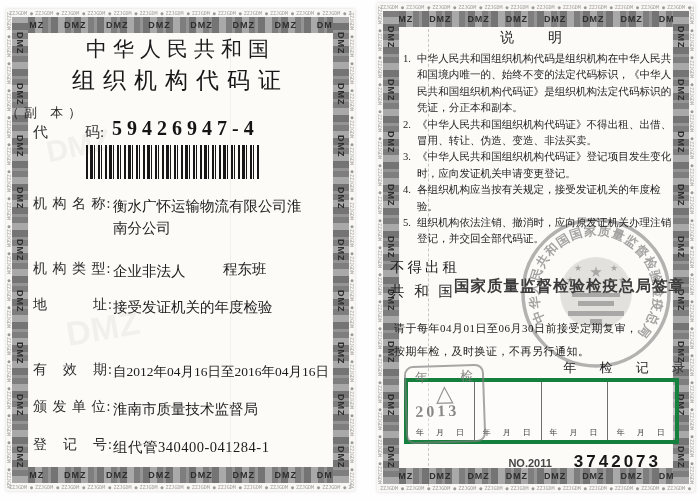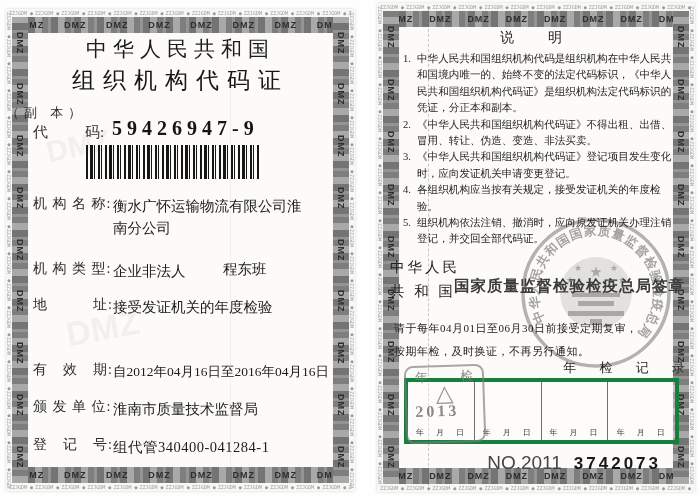--- a/index.html
+++ b/index.html
@@ -83,21 +83,21 @@
   .acell:last-child{border-right:none;}
   .acell .foot{position:absolute;bottom:2px;left:4px;right:4px;text-align:center;
                font-size:8px;color:#3d3d3d;letter-spacing:2px;white-space:nowrap;}
   .stamp{position:absolute;left:28px;top:362px;width:76px;height:74px;z-index:7;
          border:2.5px solid rgba(125,125,125,.75);border-radius:9px;transform:rotate(-2deg);
          color:#7c7c7c;opacity:.9;}
   .stamp .srow{display:flex;justify-content:space-between;padding:1px 9px 0;font-size:13px;}
   .stamp .stri{text-align:center;font-size:23px;line-height:22px;margin-top:-3px;color:#8a8a8a;}
   .stamp .syear{font-size:16px;letter-spacing:3px;padding-left:8px;margin-top:-3px;font-weight:bold;}
   .serial{position:absolute;right:34px;top:449px;z-index:4;font-family:"Liberation Sans","DejaVu Sans",sans-serif;white-space:nowrap;}
-  .serial .pfx{font-size:19px;color:#454545;margin-right:12px;}
+  .serial .pfx{font-size:11px;color:#454545;margin-right:22px;font-weight:bold;}
   .serial .num{font-size:17px;font-weight:bold;letter-spacing:3px;color:#181818;}
   .fold{position:absolute;left:51px;top:6px;bottom:6px;border-left:1px dashed rgba(90,90,90,.32);z-index:3;}
   .crease{position:absolute;left:224px;top:24px;bottom:24px;border-left:1px solid rgba(120,120,120,.08);z-index:3;}
 </style>
 </head>
 <body>
 
 <div class="scan">
 
   <div class="page page-left">
@@ -152,21 +152,21 @@
 
     <div class="wm" style="left:40px;top:120px;font-size:30px;transform:rotate(-12deg);">DMZ</div>
     <div class="wm" style="left:60px;top:300px;font-size:34px;transform:rotate(-10deg);">DMZ</div>
 
     <div class="lp-title1">中华人民共和国</div>
     <div class="lp-title2">组织机构代码证</div>
     <div class="lp-sub">（副 本）</div>
 
     <div class="code-l1">代</div>
     <div class="code-l2">码:</div>
-    <div class="code-v">59426947-9</div>
+    <div class="code-v">59426947-4</div>
     <div class="barcode" title=""></div>
 
     <div id="fields-root">
         <div class="frow frow-name"><span class="lbl">机 构 名 称:</span><span class="val"><div>衡水广怀运输物流有限公司淮</div><div>南分公司</div></span></div>
         <div class="frow frow-type"><span class="lbl">机 构 类 型:</span><span class="val"><div>企业非法人</div></span><span class="extra">程东班</span></div>
         <div class="frow frow-address"><span class="lbl">地　　　址:</span><span class="val"><div>接受发证机关的年度检验</div></span></div>
         <div class="frow frow-validity"><span class="lbl">有　效　期:</span><span class="val"><div>自2012年04月16日至2016年04月16日</div></span></div>
         <div class="frow frow-issuer"><span class="lbl">颁 发 单 位:</span><span class="val"><div>淮南市质量技术监督局</div></span></div>
         <div class="frow frow-regno"><span class="lbl">登　记　号:</span><span class="val"><div>组代管340400-041284-1</div></span></div>
       </div>
@@ -239,21 +239,21 @@
         <div class="note">
           <span class="num">4.</span>
           <span>各组织机构应当按有关规定，接受发证机关的年度检验。</span>
         </div>
         <div class="note">
           <span class="num">5.</span>
           <span>组织机构依法注销、撤消时，应向原发证机关办理注销登记，并交回全部代码证。</span>
         </div>
       </div>
 
-    <div class="jleft l1">中华人民</div>
+    <div class="jleft l1">不得出租</div>
     <div class="jleft l2">共 和 国</div>
     <div class="seal-overlay">国家质量监督检验检疫总局签章</div>
 
     <svg class="sealsvg" width="156" height="156" viewBox="0 0 156 156">
       <circle cx="78" cy="78" r="73" fill="none" stroke="#a3a3a3" stroke-width="3.5"></circle>
       <circle cx="78" cy="78" r="36" fill="#b5b5b5" opacity="0.45"></circle>
       <path id="ringPath" d="M 78 136 A 58 58 0 1 1 78 20 A 58 58 0 1 1 78 136" fill="none"></path>
       <text font-size="12.5" fill="#8f8f8f" font-weight="bold" letter-spacing="1" font-family="&quot;Liberation Serif&quot;,&quot;DejaVu Serif&quot;,serif">
         <textPath href="#ringPath" startOffset="62" id="seal-ring-textpath">中华人民共和国国家质量监督检验检疫总局</textPath>
       </text>

